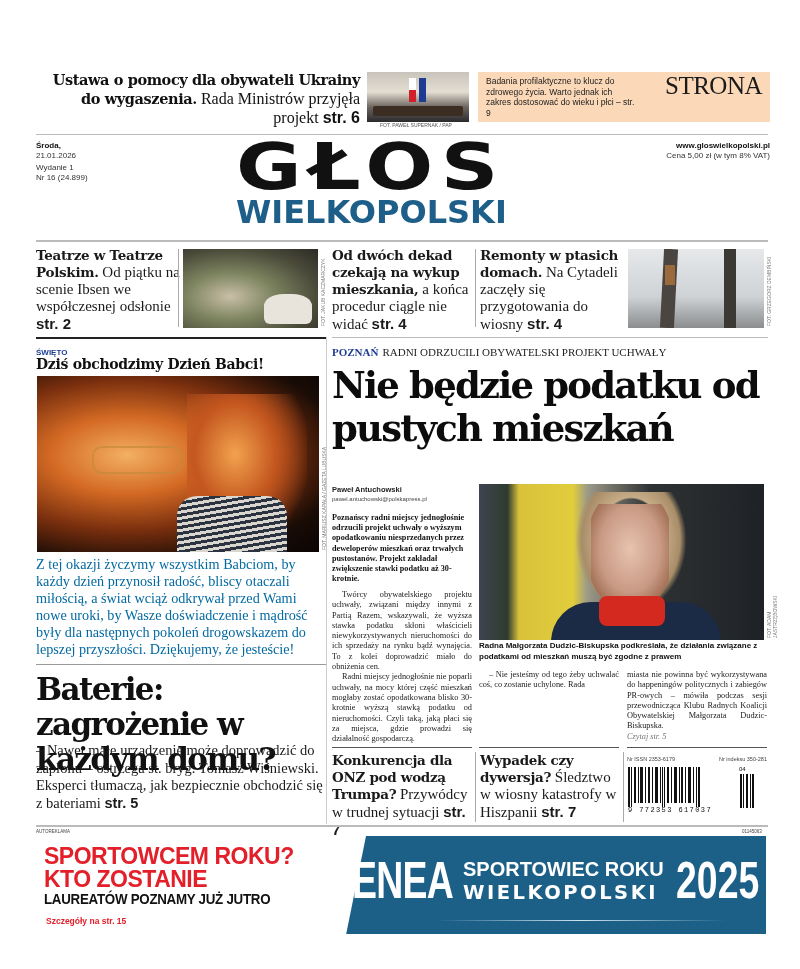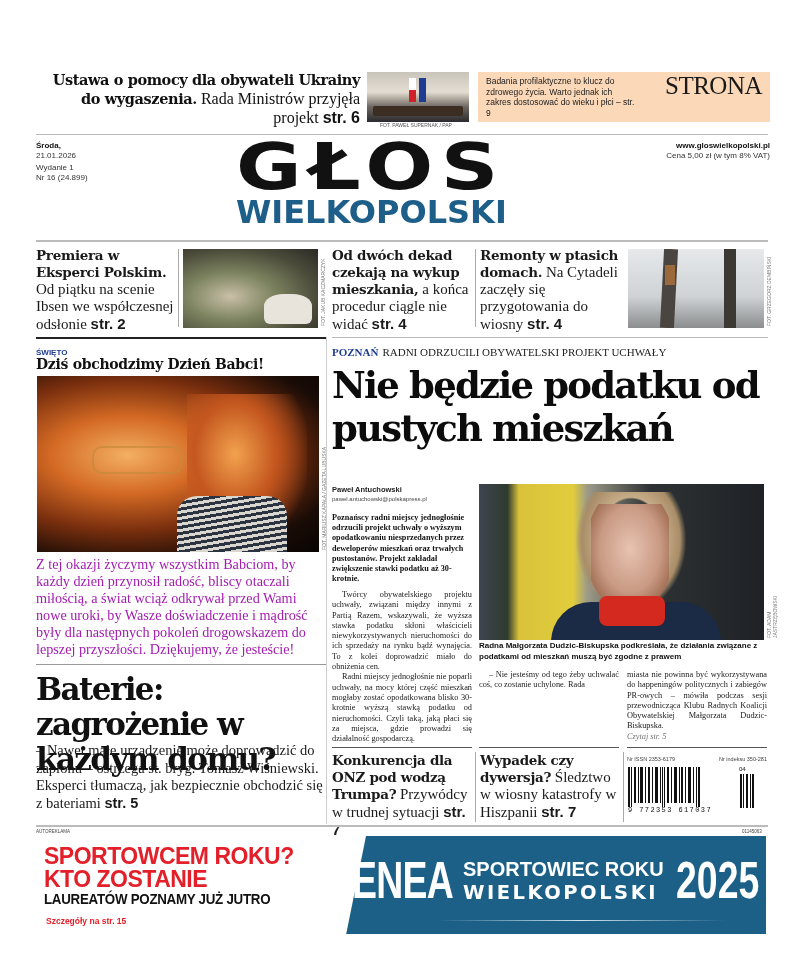--- a/index.html
+++ b/index.html
@@ -49,21 +49,21 @@
   #photo-birds .box { position:absolute; left:37px; top:16px; width:10px; height:20px; background:#9a6a3c; }
   .credit-v { position:absolute; font-family:"Liberation Sans",sans-serif; font-size:5px; color:#777; writing-mode: vertical-rl; transform: rotate(180deg); }
 
   
   #section-swieto { left: 36px; top: 348px; font-family: "Liberation Sans", sans-serif; font-weight:700; font-size: 8px; color:#1f3c93; }
   #babci-title { left: 36px; top: 356px; font-family: "DejaVu Serif", serif; font-weight:700; font-size: 14px; letter-spacing:-0.3px; }
   #photo-babcia { left: 37px; top: 376px; width: 282px; height: 176px; background: radial-gradient(ellipse at 32% 45%, #f3b063 0%, #d46a24 28%, #7a2f0e 55%, #1a0c06 80%, #080403 100%); overflow:hidden; }
   #photo-babcia .girl { position:absolute; left:150px; top:18px; width:120px; height:150px; background: radial-gradient(ellipse at 40% 40%, #f2a24e 0%, #c4571f 40%, rgba(60,20,10,0) 75%); }
   #photo-babcia .stripes { position:absolute; left:140px; top:120px; width:110px; height:56px; background: repeating-linear-gradient(170deg,#2c3340 0 3px,#d9d5cf 3px 6px); border-radius: 20px 20px 0 0; }
   #photo-babcia .glasses { position:absolute; left:55px; top:70px; width:90px; height:28px; border:2px solid #c58a3a; border-radius:10px; opacity:.7; }
-  #babci-body { left: 36px; top: 556px; width: 290px; font-family: "Liberation Serif", serif; font-size: 14.2px; line-height: 17px; color:#a21caf; }
+  #babci-body { left: 36px; top: 556px; width: 290px; font-family: "Liberation Serif", serif; font-size: 14.2px; line-height: 17px; color:#0369a1; }
   #bateria-title { left: 36px; top: 672px; width: 290px; font-family: "DejaVu Serif", serif; font-weight: 700; font-size: 31px; line-height: 35px; letter-spacing: -1.6px; color:#111; }
   #bateria-body { left: 36px; top: 742px; width: 290px; font-family: "Liberation Serif", serif; font-size: 14.5px; line-height: 17.5px; color:#1a1a1a; }
 
   
   #kicker { left: 332px; top: 346px; font-family: Liberation Serif, serif; font-size: 11px; color:#222; white-space:nowrap;text-align:center; }
   #kicker .city { font-weight:700; color:#1f3c93; margin-right:4px; }
   #main-headline { left: 332px; top: 364px; width: 440px; font-family: "DejaVu Serif", serif; font-weight: 700; font-size: 37px; line-height: 43px; letter-spacing: -1.8px; color:#0c0c0c; }
   #byline { left: 332px; top: 485px; font-family: "Liberation Sans", sans-serif; font-weight:700; font-size: 7.5px; color:#222; }
   #byline-email { left: 332px; top: 496px; font-family: "Liberation Sans", sans-serif; font-size: 6px; color:#444; }
   #lead { left: 332px; top: 513px; width: 140px; font-family: "Liberation Serif", serif; font-weight:700; font-size: 8.2px; line-height: 10.2px; color:#111; }
@@ -135,21 +135,21 @@
 <div id="meta-right" class="abs">
   <div class="url">www.gloswielkopolski.pl</div>
   <div>Cena 5,00 zł (w tym 8% VAT)</div>
 </div>
 <div id="logo-glos" class="abs">GŁOS</div>
 <div id="logo-wielko" class="abs">WIELKOPOLSKI</div>
 
 <div class="hr" style="left:36px; top:240px; width:732px; height:2px; background:#bbb;"></div>
 
 <div id="teaser-1" class="abs teaser">
-  <span class="h">Premiera w Eksperci Polskim.</span>
+  <span class="h">Teatrze w Teatrze Polskim.</span>
   <span>Od piątku na scenie Ibsen we współczesnej odsłonie</span>
   <b class="str">str. 2</b>
 </div>
 <div class="vline" style="left:178px; top:249px; height:78px;"></div>
 <div id="photo-grandma-room" class="abs">
     <div class="tbl"></div>
   </div>
 <div class="credit-v" style="left:320px; top:252px; height:74px;">FOT. JAKUB KACZMARCZYK</div>
 
 <div id="teaser-2" class="abs teaser">

